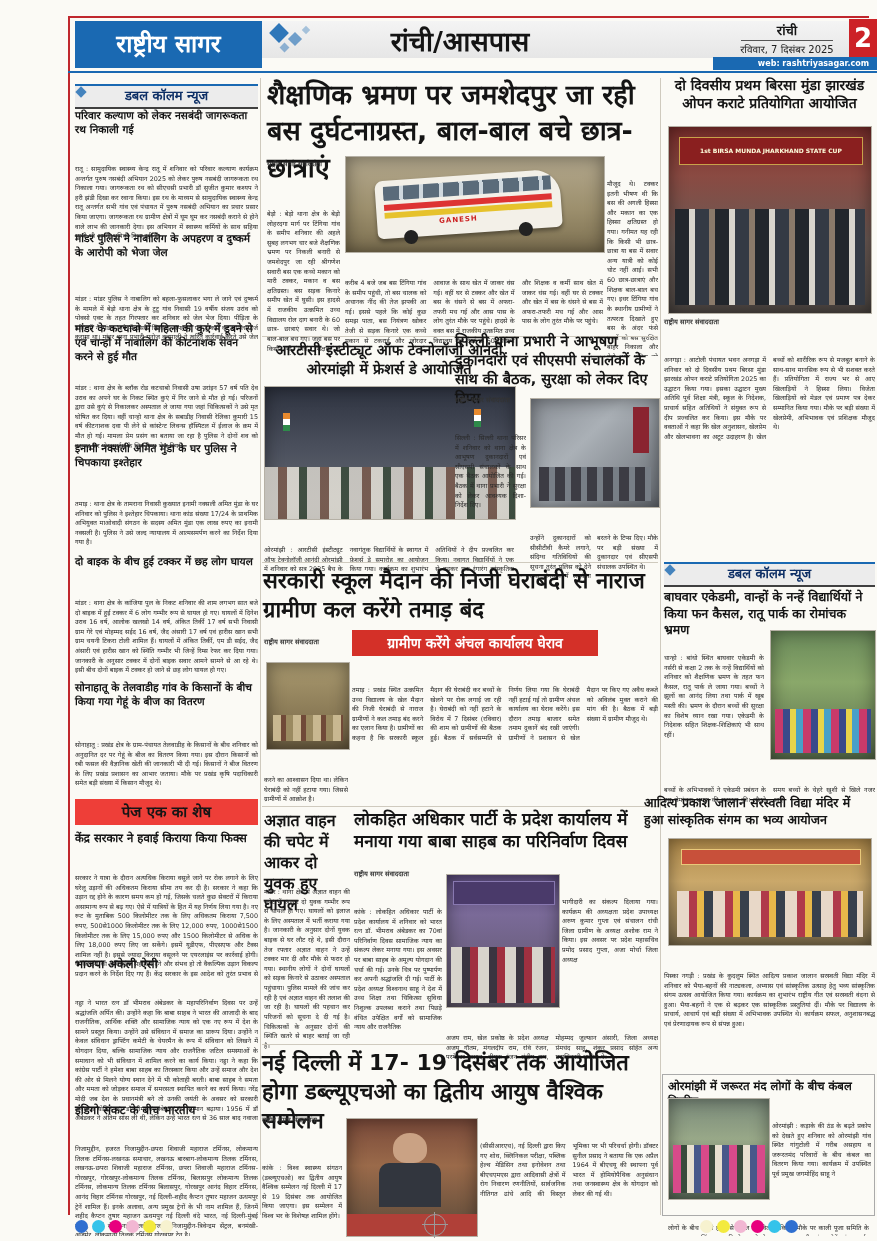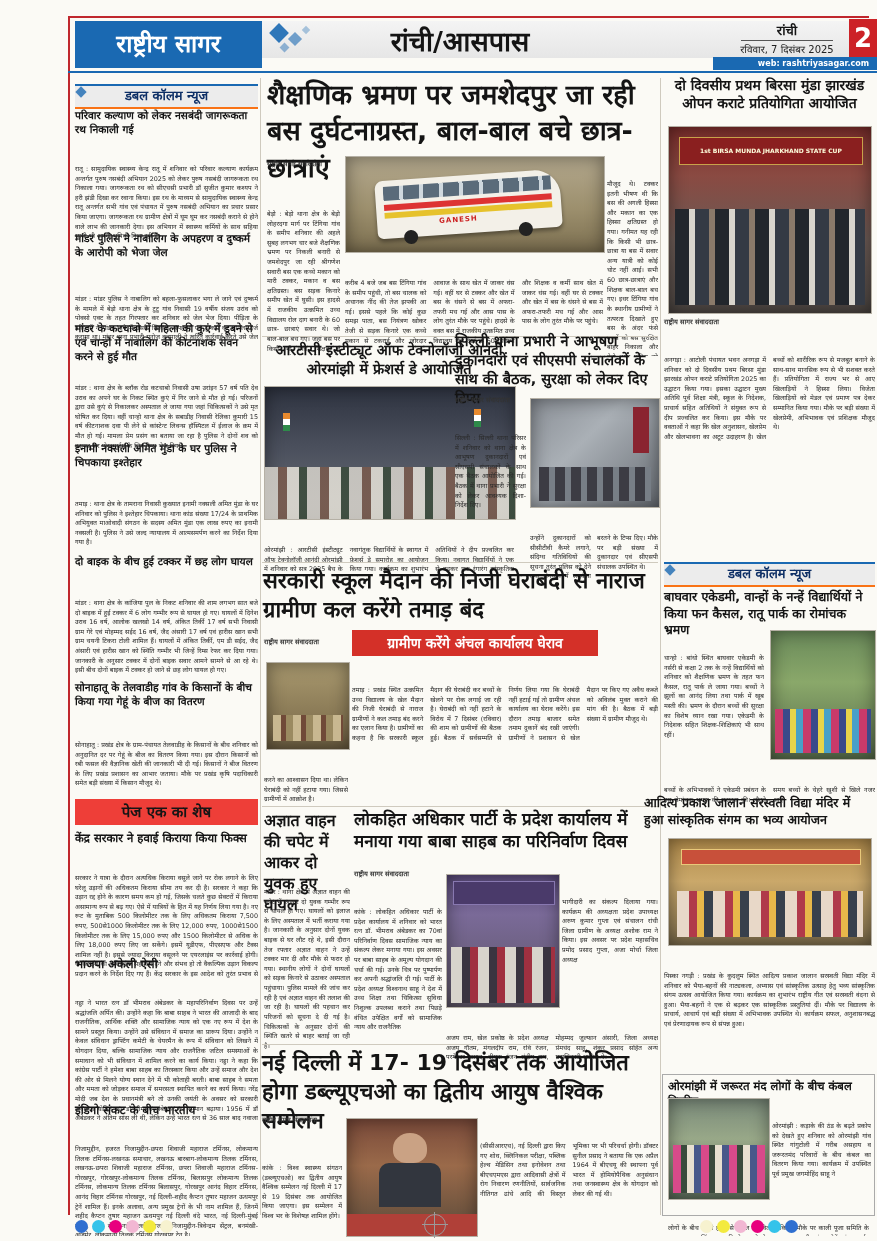--- a/index.html
+++ b/index.html
@@ -3,21 +3,21 @@
 <meta charset="utf-8">
 <style>
   html,body{margin:0;padding:0;background:#888;}
   #page{position:relative;width:877px;height:1241px;background:#fbfaf5;margin:0 auto;
         font-family:"DejaVu Sans","Liberation Sans",sans-serif;overflow:hidden;}
   .abs{position:absolute;}
   .h{font-weight:bold;color:#141414;line-height:1.32;}
   .hc{text-align:center;}
   .b{font-size:6.4px;line-height:1.5;text-align:justify;color:#2a2a2a;overflow:hidden;}
   .byline{font-size:6.6px;font-weight:bold;color:#333;line-height:1.3;}
-  .sect{background:#ececec;border-top:2px solid #1a69b2;border-bottom:2px solid #f97316;
+  .sect{background:#ececec;border-top:2px solid #1a69b2;border-bottom:2px solid #404040;
         text-align:center;font-weight:bold;color:#0d2f66;font-size:13px;line-height:19px;}
   .photo{background:#9a9a92;border:1px solid #b5b0a5;box-shadow:inset 0 0 18px rgba(0,0,0,.45);overflow:hidden;}
   .vrule{width:1px;background:#cfcabe;}
   .hrule{height:1px;background:#cfcabe;}
   .dot{width:13px;height:13px;border-radius:50%;display:inline-block;margin-right:4px;}
   .dia{position:absolute;transform:rotate(45deg);background:#1a69b2;}
   .redline{background:#c0272d;}
   .clip{overflow:hidden;margin-top:24px;}
 </style>
 </head>

